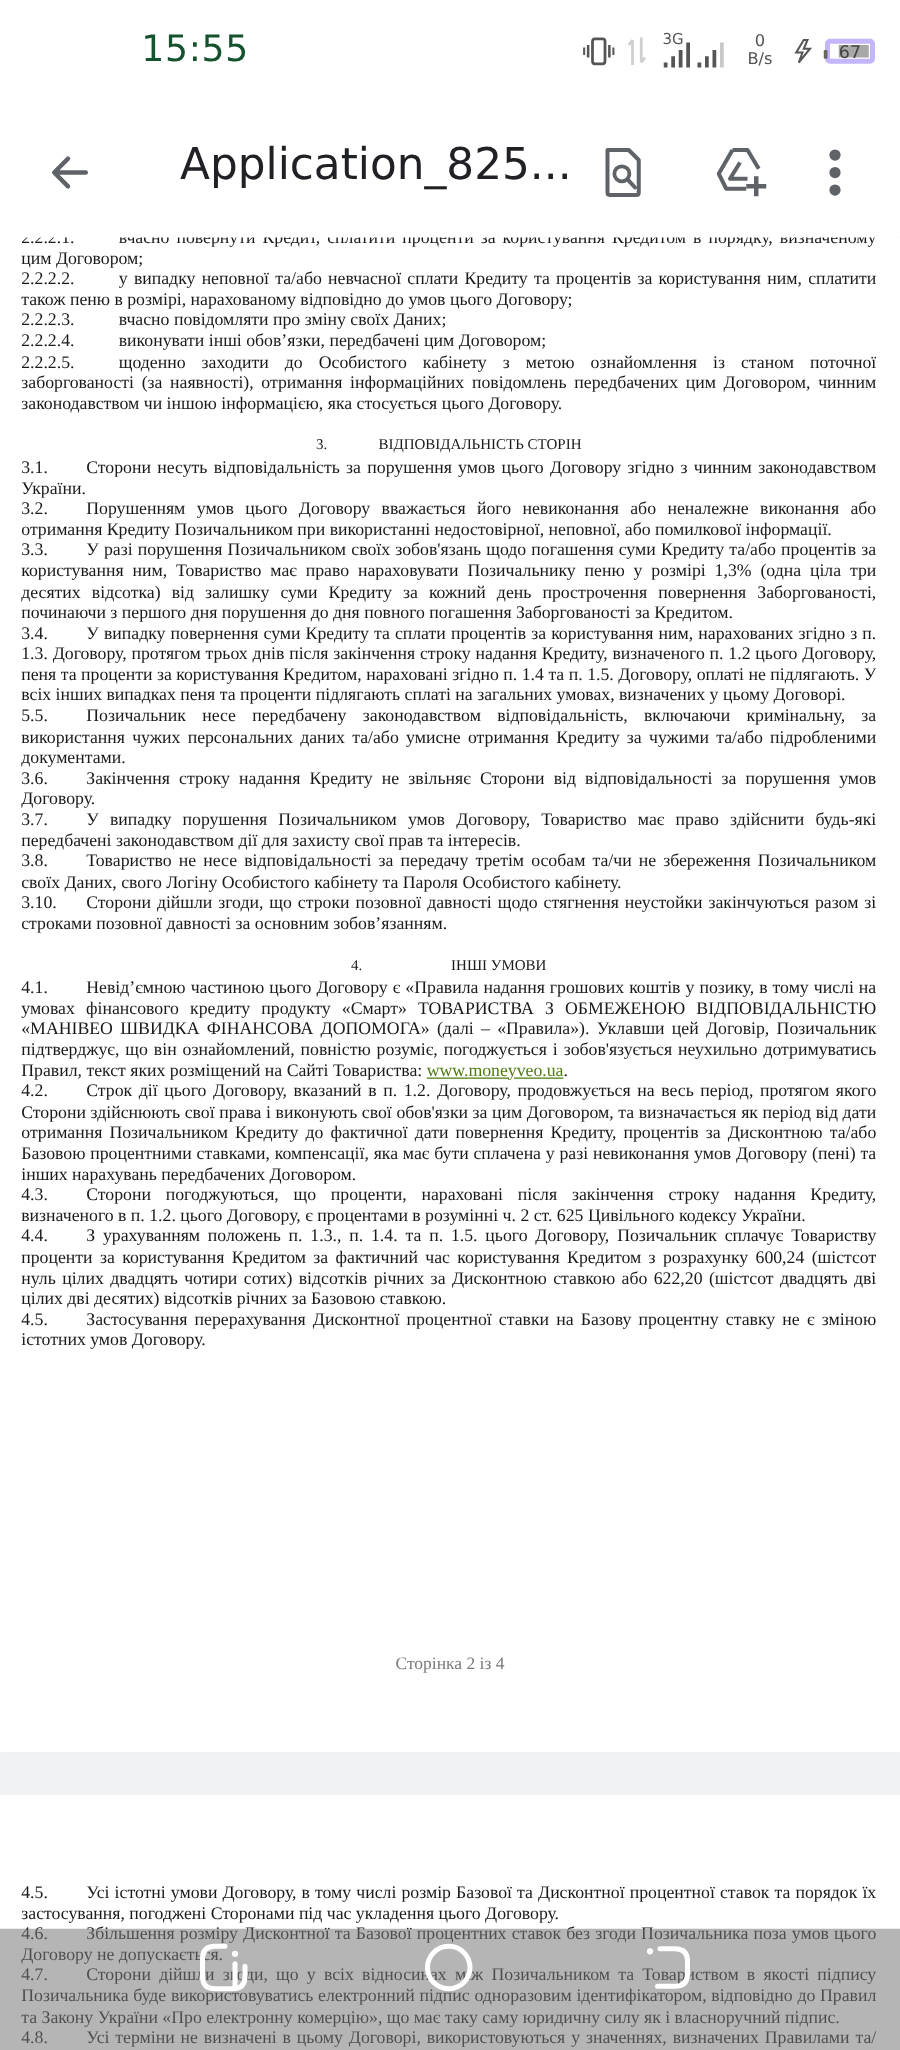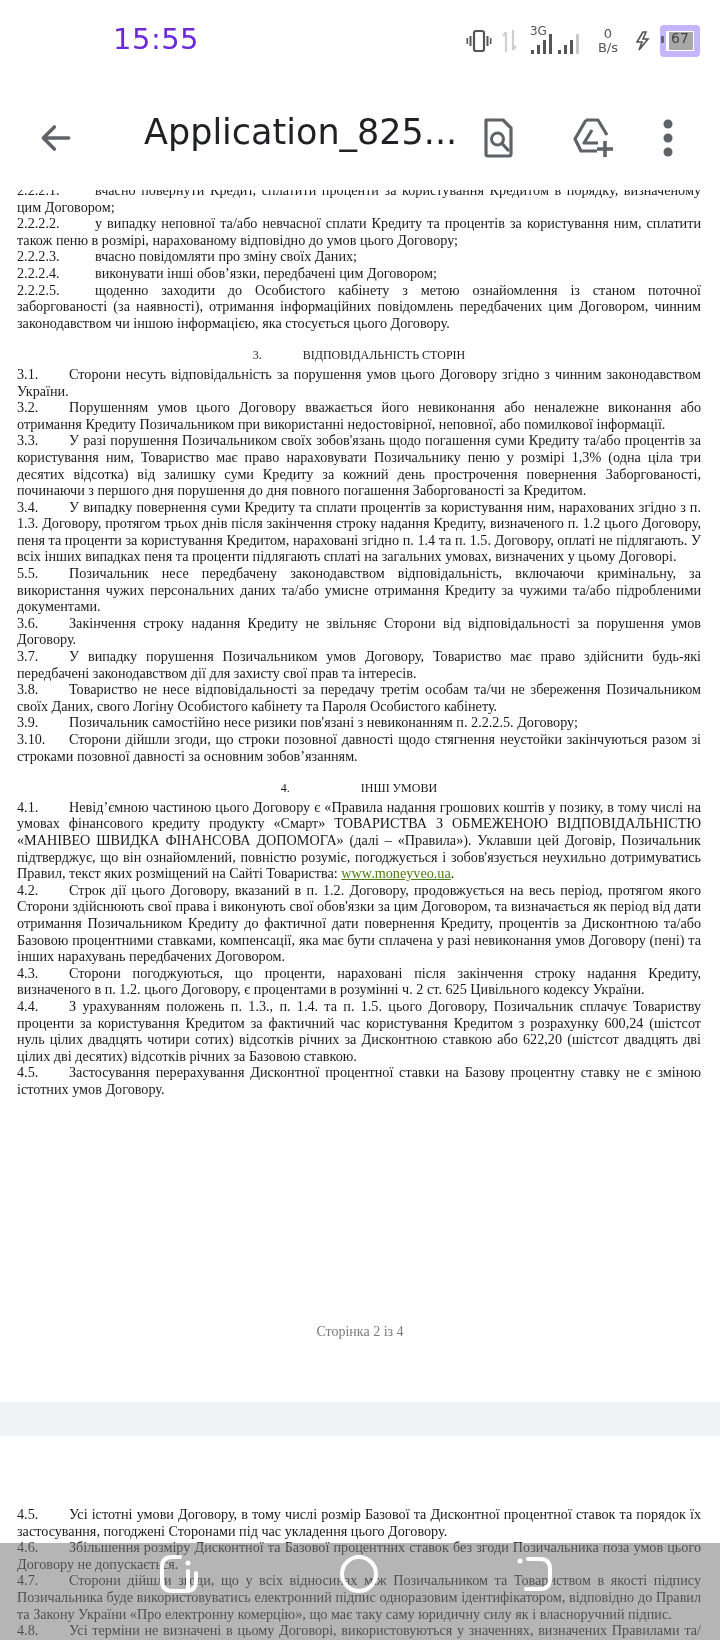--- a/index.html
+++ b/index.html
@@ -4,31 +4,31 @@
 <style>
   html, body { margin:0; padding:0; }
   body {
     width:720px; height:1640px; overflow:hidden; position:relative;
     background:#ffffff; font-family:"Liberation Sans", sans-serif;
   }
   .status-bar {
     position:absolute; left:0; top:0; width:720px; height:80px; background:#fff;
   }
   .status-time {
-    position:absolute; left:113px; top:22px; font-size:29px; color:#6d28d9;
+    position:absolute; left:113px; top:22px; font-size:29px; color:#14532d;
     font-family:"DejaVu Sans", sans-serif; letter-spacing:0.5px;
   }
   .status-icons { position:absolute; right:20px; top:24px; height:34px; display:flex; align-items:center; gap:8px; color:#555; }
   .si-vib { width:26px; height:26px; }
   .si-arrows { width:20px; height:26px; }
   .si-net { position:relative; width:60px; height:30px; }
   .si-net .lbl3g { position:absolute; left:2px; top:-2px; font-size:12px; color:#555; font-family:"DejaVu Sans",sans-serif;text-align:center; }
   .si-speed { display:flex; flex-direction:column; align-items:center; font-size:13px; line-height:14px; color:#555; font-family:"DejaVu Sans",sans-serif; margin-left:2px; }
   .si-charge { width:18px; height:22px; margin-left:8px; }
-  .si-battery { position:relative; width:40px; height:32px; border:6px solid #c4b5fd; border-radius:4px; box-sizing:border-box; }
+  .si-battery { position:relative; width:40px; height:20px; border:4px solid #c4b5fd; border-radius:4px; box-sizing:border-box; }
   .si-battery::before { content:""; position:absolute; left:-5px; top:5px; width:3px; height:7px; background:#666; border-radius:1px; }
   .si-battery .fill { position:absolute; right:1px; top:1px; bottom:1px; width:24px; background:#a8a8a8; }
   .si-battery .pct { position:absolute; left:0; right:0; top:-1px; text-align:center; font-size:14px; color:#444; font-family:"DejaVu Sans",sans-serif; }
 
   .app-bar { position:absolute; left:0; top:80px; width:624px; height:110px; background:#fff; }
   .btn-icon { position:absolute; display:flex; align-items:center; justify-content:center; cursor:pointer; }
   .back-btn { left:28px; top:30px; width:56px; height:56px; }
   .doc-title { position:absolute; left:144px; top:32px; font-size:35px; color:#202124; font-family:"DejaVu Sans", sans-serif; white-space:nowrap; }
   .search-doc-btn { left:470px; top:30px; width:56px; height:56px; }
   .drive-btn { left:564px; top:30px; width:60px; height:56px; }
@@ -141,21 +141,20 @@
 
       <div class="sec-title" style="margin-top:16px;"><span class="snum">3.</span><span>ВІДПОВІДАЛЬНІСТЬ СТОРІН</span></div>
       <p class="para"><span class="num">3.1.</span><span>Сторони несуть відповідальність за порушення умов цього Договору згідно з чинним законодавством України.</span></p>
       <p class="para"><span class="num">3.2.</span><span>Порушенням умов цього Договору вважається його невиконання або неналежне виконання або отримання Кредиту Позичальником при використанні недостовірної, неповної, або помилкової інформації.</span></p>
       <p class="para"><span class="num">3.3.</span><span>У разі порушення Позичальником своїх зобов'язань щодо погашення суми Кредиту та/або процентів за користування ним, Товариство має право нараховувати Позичальнику пеню у розмірі 1,3% (одна ціла три десятих відсотка) від залишку суми Кредиту за кожний день прострочення повернення Заборгованості, починаючи з першого дня порушення до дня повного погашення Заборгованості за Кредитом.</span></p>
       <p class="para"><span class="num">3.4.</span><span>У випадку повернення суми Кредиту та сплати процентів за користування ним, нарахованих згідно з п. 1.3. Договору, протягом трьох днів після закінчення строку надання Кредиту, визначеного п. 1.2 цього Договору, пеня та проценти за користування Кредитом, нараховані згідно п. 1.4 та п. 1.5. Договору, оплаті не підлягають. У всіх інших випадках пеня та проценти підлягають сплаті на загальних умовах, визначених у цьому Договорі.</span></p>
       <p class="para"><span class="num">5.5.</span><span>Позичальник несе передбачену законодавством відповідальність, включаючи кримінальну, за використання чужих персональних даних та/або умисне отримання Кредиту за чужими та/або підробленими документами.</span></p>
       <p class="para"><span class="num">3.6.</span><span>Закінчення строку надання Кредиту не звільняє Сторони від відповідальності за порушення умов Договору.</span></p>
       <p class="para"><span class="num">3.7.</span><span>У випадку порушення Позичальником умов Договору, Товариство має право здійснити будь-які передбачені законодавством дії для захисту свої прав та інтересів.</span></p>
       <p class="para"><span class="num">3.8.</span><span>Товариство не несе відповідальності за передачу третім особам та/чи не збереження Позичальником своїх Даних, свого Логіну Особистого кабінету та Пароля Особистого кабінету.</span></p>
-      <p class="para"><span class="num">3.9.</span><span>Позичальник самостійно несе ризики пов'язані з невиконанням п. 2.2.2.5. Договору;</span></p>
       <p class="para"><span class="num">3.10.</span><span>Сторони дійшли згоди, що строки позовної давності щодо стягнення неустойки закінчуються разом зі строками позовної давності за основним зобов’язанням.</span></p>
 
       <div class="sec-title s4" style="margin-top:16px;"><span class="snum">4.</span><span>ІНШІ УМОВИ</span></div>
       <p class="para"><span class="num">4.1.</span><span>Невід’ємною частиною цього Договору є «Правила надання грошових коштів у позику, в тому числі на умовах фінансового кредиту продукту «Смарт» ТОВАРИСТВА З ОБМЕЖЕНОЮ ВІДПОВІДАЛЬНІСТЮ «МАНІВЕО ШВИДКА ФІНАНСОВА ДОПОМОГА» (далі – «Правила»). Уклавши цей Договір, Позичальник підтверджує, що він ознайомлений, повністю розуміє, погоджується і зобов'язується неухильно дотримуватись Правил, текст яких розміщений на Сайті Товариства: </span><span class="link">www.moneyveo.ua</span><span>.</span></p>
       <p class="para"><span class="num">4.2.</span><span>Строк дії цього Договору, вказаний в п. 1.2. Договору, продовжується на весь період, протягом якого Сторони здійснюють свої права і виконують свої обов'язки за цим Договором, та визначається як період від дати отримання Позичальником Кредиту до фактичної дати повернення Кредиту, процентів за Дисконтною та/або Базовою процентними ставками, компенсації, яка має бути сплачена у разі невиконання умов Договору (пені) та інших нарахувань передбачених Договором.</span></p>
       <p class="para"><span class="num">4.3.</span><span>Сторони погоджуються, що проценти, нараховані після закінчення строку надання Кредиту, визначеного в п. 1.2. цього Договору, є процентами в розумінні ч. 2 ст. 625 Цивільного кодексу України.</span></p>
       <p class="para"><span class="num">4.4.</span><span>З урахуванням положень п. 1.3., п. 1.4. та п. 1.5. цього Договору, Позичальник сплачує Товариству проценти за користування Кредитом за фактичний час користування Кредитом з розрахунку 600,24 (шістсот нуль цілих двадцять чотири сотих) відсотків річних за Дисконтною ставкою або 622,20 (шістсот двадцять дві цілих дві десятих) відсотків річних за Базовою ставкою.</span></p>
       <p class="para"><span class="num">4.5.</span><span>Застосування перерахування Дисконтної процентної ставки на Базову процентну ставку не є зміною істотних умов Договору.</span></p>
     </div>
     <div class="footer">Сторінка 2 із 4</div>

